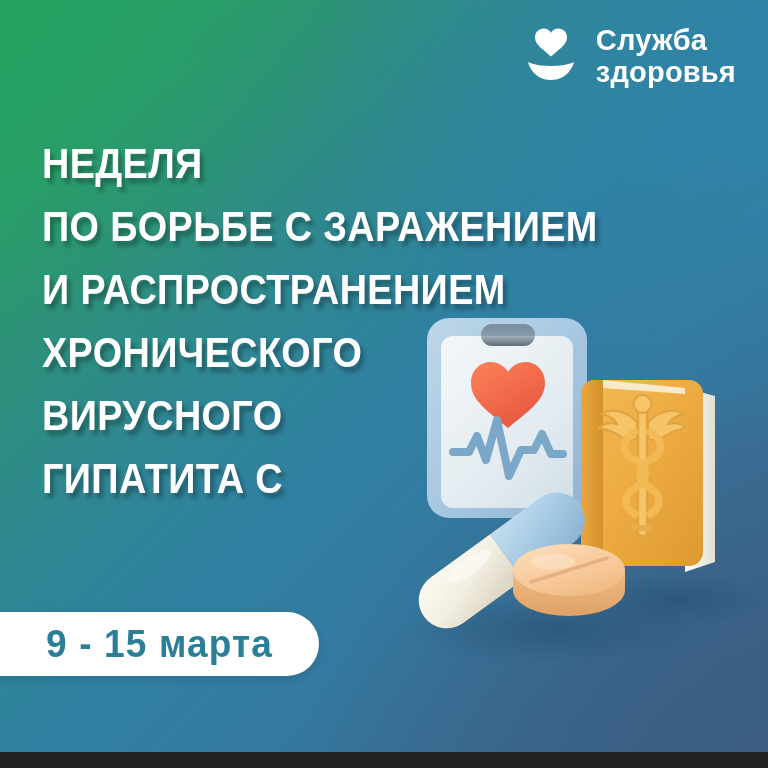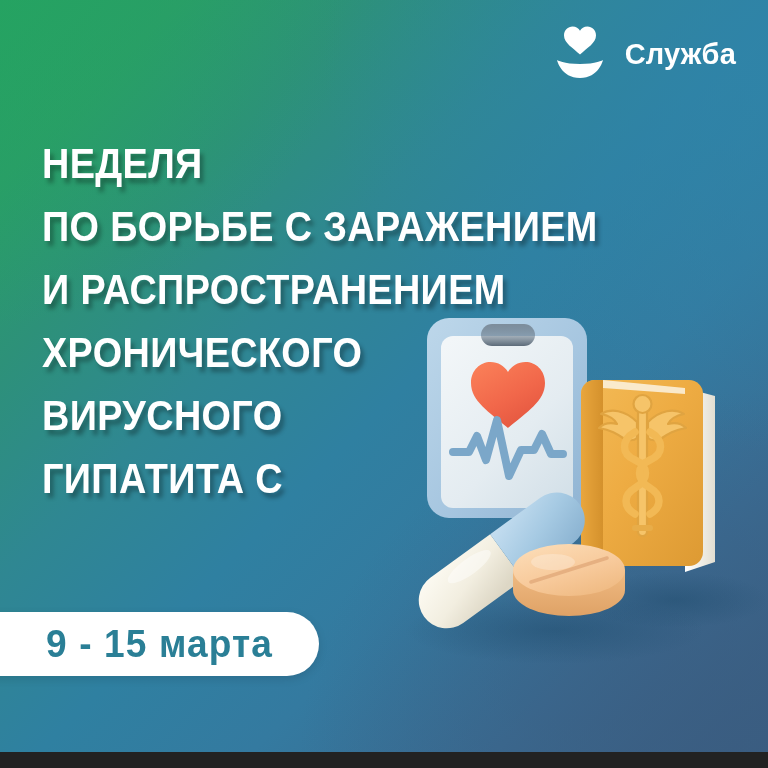--- a/index.html
+++ b/index.html
@@ -132,20 +132,21 @@
 
   <div class="logo">
     <div class="logo-mark">
       <svg viewBox="0 0 58 60" xmlns="http://www.w3.org/2000/svg" aria-hidden="true">
         <path d="M29 30.5 C 22 24 13 19 13 11.5 C 13 6 17 2.5 21.6 2.5 C 25 2.5 27.6 4.4 29 6.8 C 30.4 4.4 33 2.5 36.4 2.5 C 41 2.5 45 6 45 11.5 C 45 19 36 24 29 30.5 Z" fill="#ffffff"></path>
         <path d="M6 36 C 6 36 10 54 29 54 C 48 54 52 36 52 36 C 52 36 45 40 29 40 C 13 40 6 36 6 36 Z" fill="#ffffff"></path>
       </svg>
     </div>
     <div class="logo-text">
       <span>Служба</span>
+      <span>здоровья</span>
     </div>
   </div>
 
   <div class="headline">
     <span class="hl-line">НЕДЕЛЯ</span>
     <span class="hl-line">ПО БОРЬБЕ С ЗАРАЖЕНИЕМ</span>
     <span class="hl-line">И РАСПРОСТРАНЕНИЕМ</span>
     <span class="hl-line">ХРОНИЧЕСКОГО</span>
     <span class="hl-line">ВИРУСНОГО</span>
     <span class="hl-line">ГИПАТИТА С</span>

